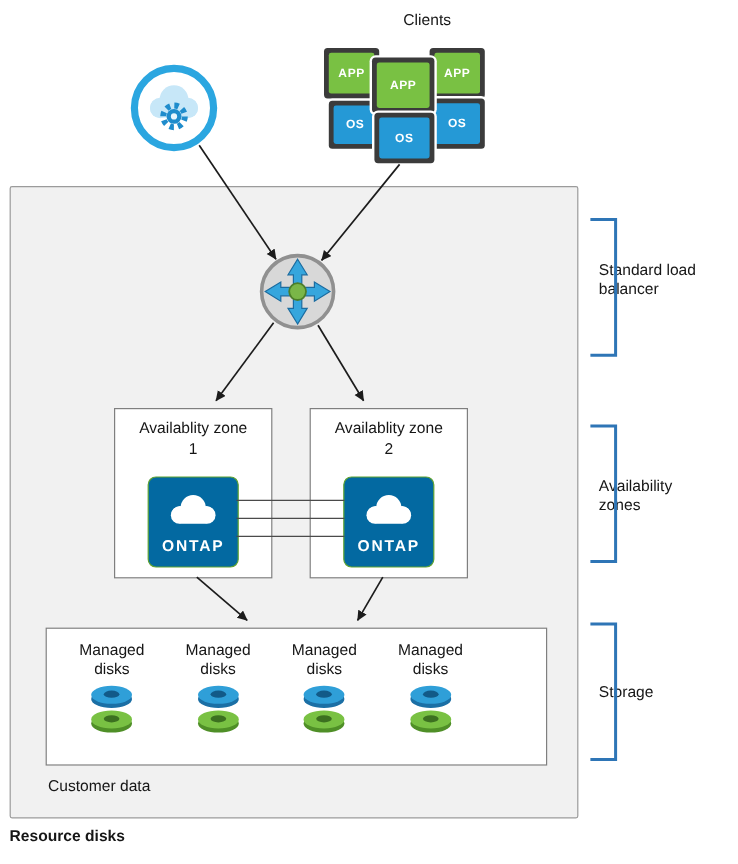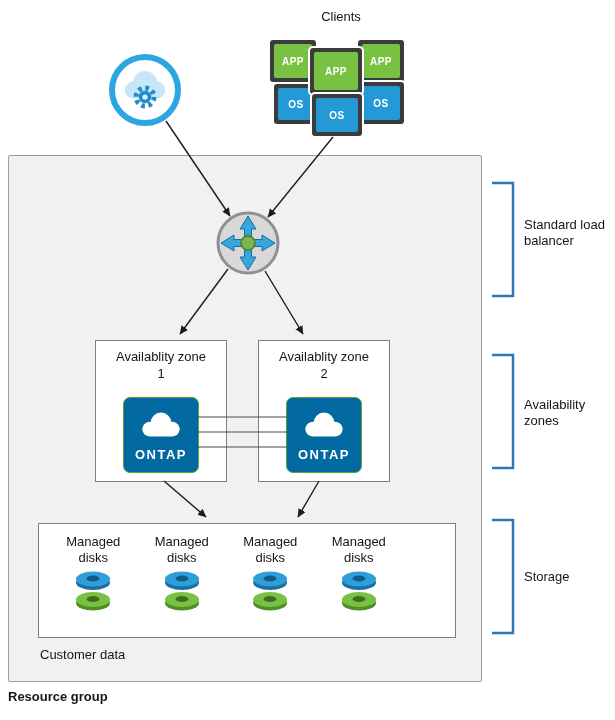--- a/index.html
+++ b/index.html
@@ -2,21 +2,21 @@
 <html><head>
 <meta charset="utf-8">
 <style>
   html,body{margin:0;padding:0;}
   body{width:615px;height:720px;background:#ffffff;font-family:"Liberation Sans","DejaVu Sans",sans-serif;color:#161616;}
   #canvas{position:relative;width:615px;height:720px;background:#ffffff;overflow:hidden;}
   .txt{position:absolute;font-size:13px;line-height:17px;}
 
   
   #console-agent-label{left:88px;top:24px;width:115px;text-align:center;}
-  #clients-label{left:291px;top:8px;width:100px;text-align:center;}
+  #clients-label{left:306px;top:8px;width:100px;text-align:center;}
 
   
   #console-agent-icon{position:absolute;left:107px;top:52px;width:76px;height:76px;}
 
   
   #clients-cluster{position:absolute;left:268px;top:34px;width:140px;height:104px;}
   .monitor{position:absolute;background:#3b3b3b;border-radius:3px;box-shadow:0 0 0 2px #ffffff;}
   .monitor .screen{position:absolute;left:4px;top:4px;right:4px;bottom:4px;border-radius:2px;
     display:flex;align-items:center;justify-content:center;color:#fff;font-weight:bold;font-size:10px;letter-spacing:.5px;}
   .screen.app{background:#79c143;}
@@ -48,21 +48,21 @@
   .ontap-label{color:#ffffff;font-weight:bold;font-size:13px;letter-spacing:1.5px;margin-top:1px;}
 
   
   #storage-box{position:absolute;left:38px;top:523px;width:418px;height:115px;background:#ffffff;
     border:1px solid #7f7f7f;display:flex;justify-content:space-around;padding:10px 52px 0 10px;box-sizing:border-box;}
   .disk-col{width:92px;text-align:center;}
   .disk-label{font-size:13px;line-height:16px;max-width:72px;margin:0 auto;}
   .disk-svg{display:block;margin:2px auto 0;}
 
   
-  .annot{position:absolute;left:524px;width:86px;font-size:13px;line-height:16px;}
+  .annot{position:absolute;left:499px;width:86px;font-size:13px;line-height:16px;}
   #annot-1{top:217px;}
   #annot-2{top:397px;}
   #annot-3{top:569px;}
 
   
   #connectors{position:absolute;left:0;top:0;z-index:5;pointer-events:none;}
 </style>
 </head>
 <body>
 
@@ -210,21 +210,21 @@
         <g>
             <ellipse cx="23" cy="14.5" rx="17" ry="7.5" fill="#1b6fa5"></ellipse>
             <ellipse cx="23" cy="11" rx="17" ry="7.5" fill="#2f9fd8"></ellipse>
             <ellipse cx="23" cy="10.5" rx="6.5" ry="3" fill="#125a88"></ellipse>
           </g>
       </svg>
     </div>
   </div>
 
   <div class="txt" id="customer-data-label">Customer data</div>
-  <div class="txt" id="resource-group-label">Resource group</div>
+  <div class="txt" id="resource-group-label">Resource disks</div>
 
   <div class="annot" id="annot-1">Standard load balancer</div>
   <div class="annot" id="annot-2">Availability zones</div>
   <div class="annot" id="annot-3">Storage</div>
 
   <svg id="connectors" width="615" height="720" viewBox="0 0 615 720">
     <defs>
       <marker id="ah" markerUnits="userSpaceOnUse" markerWidth="10" markerHeight="10" refX="8" refY="4" orient="auto">
         <path d="M0,0 L8.5,4 L0,8 Z" fill="#1c1c1c"></path>
       </marker>

